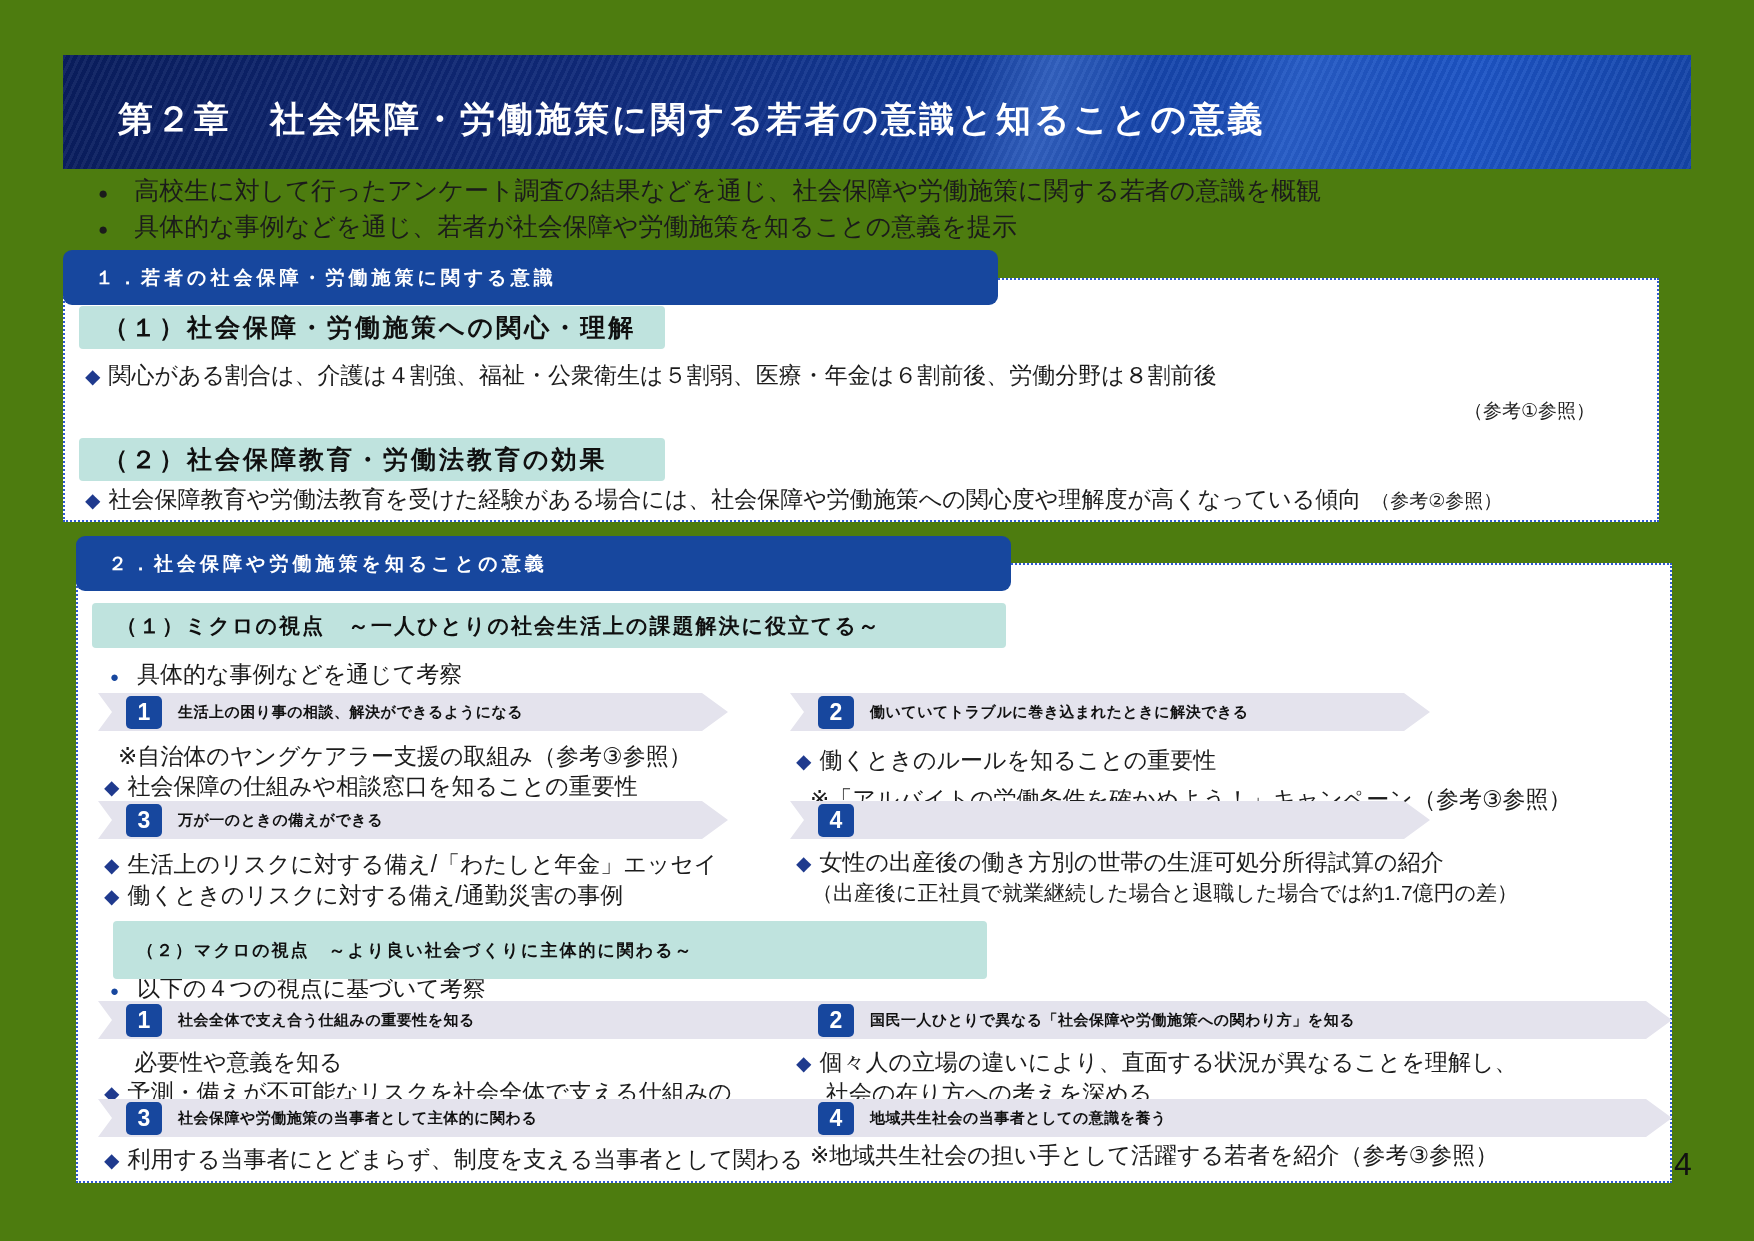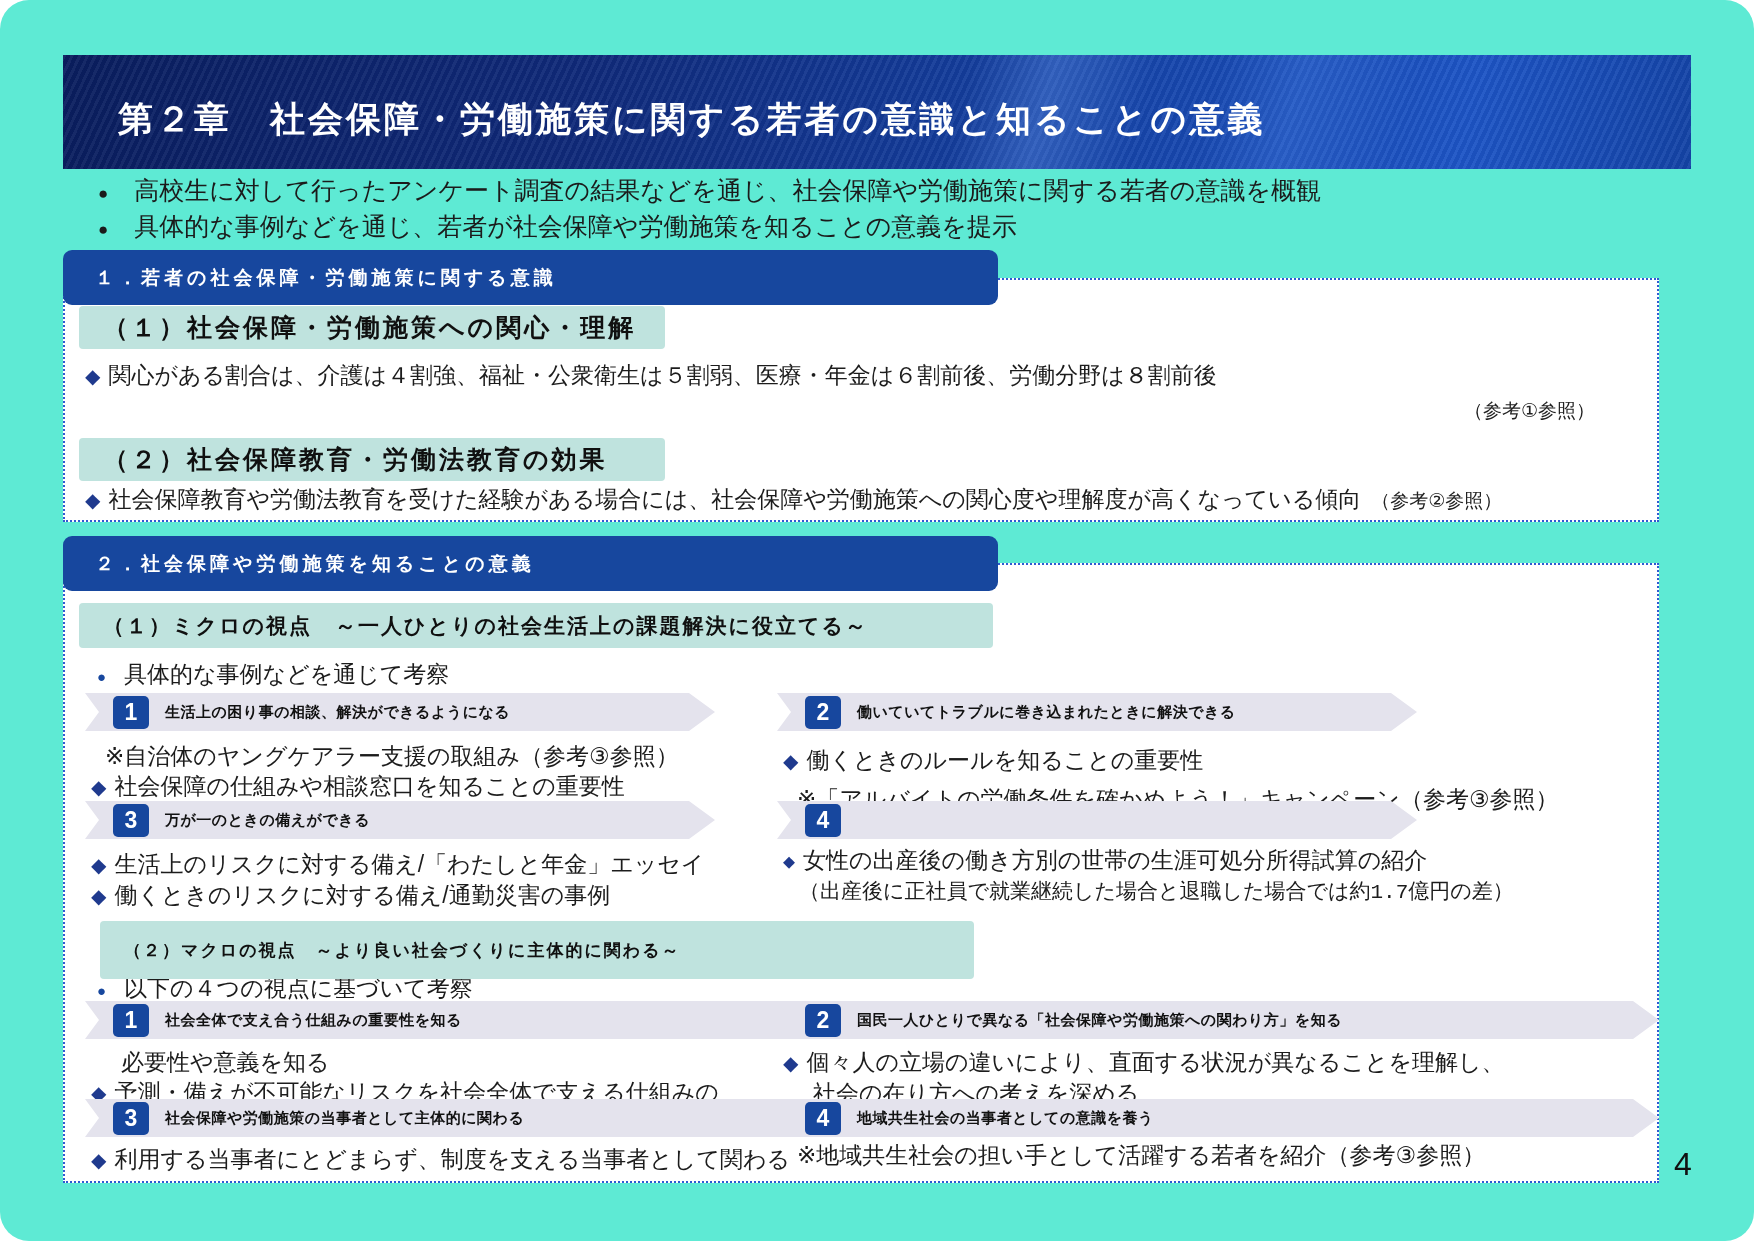--- a/index.html
+++ b/index.html
@@ -1,17 +1,17 @@
 <!DOCTYPE html>
 <html lang="ja"><head>
 <meta charset="utf-8">
 <style>
   html,body{margin:0;padding:0;background:#ffffff;}
   body{font-family:"Liberation Sans","DejaVu Sans",sans-serif;}
-  .page{position:relative;width:1754px;height:1241px;background:#5eead4;overflow:hidden;border-radius:29px;}
+  .page{position:relative;width:1754px;height:1241px;background:#4d7c0f;overflow:hidden;}
 
   
   .header{
     position:absolute;left:63px;top:55px;width:1628px;height:114px;
     background:
       linear-gradient(105deg, rgba(255,255,255,0) 55%, rgba(120,170,255,0.28) 60%, rgba(120,170,255,0) 66%),
       linear-gradient(105deg, rgba(255,255,255,0) 70%, rgba(90,150,250,0.22) 75%, rgba(90,150,250,0) 82%),
       repeating-linear-gradient(115deg, rgba(255,255,255,0.05) 0 3px, rgba(0,0,30,0.05) 3px 7px),
       linear-gradient(100deg,#0a1e5e 0%,#102a7a 32%,#1543a6 62%,#1d55c6 86%,#1444a6 100%);
     display:flex;align-items:center;
@@ -19,21 +19,21 @@
   .header-title{padding-left:55px;padding-top:14px;color:#fff;font-size:35px;font-weight:bold;letter-spacing:3px;white-space:nowrap;}
 
   
   .intro{position:absolute;left:98px;top:174px;}
   .intro-line{display:flex;align-items:baseline;gap:26px;font-size:25px;color:#1b1b1b;line-height:32px;white-space:nowrap;}
   .intro-dot{font-size:17px;}
 
   
   .dotted-box{position:absolute;border:2px dotted #2f5ad1;background:#fff;}
   .box1{left:63px;top:278px;width:1592px;height:240px;}
-  .box2{left:63px;top:563px;width:1592px;height:616px;}
+  .box2{left:76px;top:563px;width:1592px;height:616px;}
 
   .section-bar{
     position:absolute;left:-2px;width:935px;height:55px;background:#17479e;border-radius:9px;
     color:#fff;display:flex;align-items:center;padding-left:32px;box-sizing:border-box;
     font-size:19px;font-weight:bold;letter-spacing:4px;z-index:3;white-space:nowrap;
   }
   .box1 .section-bar{top:-30px;}
   .box2 .section-bar{top:-29px;}
 
   .teal{
@@ -78,21 +78,21 @@
   .pos-m4{left:712px;top:236px;width:640px;}
   .pos-M1{left:20px;top:436px;width:764px;}
   .pos-M2{left:712px;top:436px;width:882px;}
   .pos-M3{left:20px;top:534px;width:764px;}
   .pos-M4{left:712px;top:534px;width:882px;}
 
   .notes{position:absolute;}
   .pos-m1n{left:26px;top:176px;}
   .pos-m2n{left:718px;top:180px;}
   .pos-m3n{left:26px;top:284px;}
-  .pos-m4n{left:718px;top:282px;font-family:Liberation Mono, monospace;}
+  .pos-m4n{left:718px;top:282px;}
   .pos-M1n{left:26px;top:482px;}
   .pos-M2n{left:718px;top:482px;}
   .pos-M3n{left:26px;top:579px;}
   .pos-M4n{left:718px;top:575px;}
 
   .indent{padding-left:14px;}
   .cont{padding-left:30px;}
   .gap-top{margin-top:8px;}
   .sub-paren{font-size:21px;padding-left:16px;}
 

